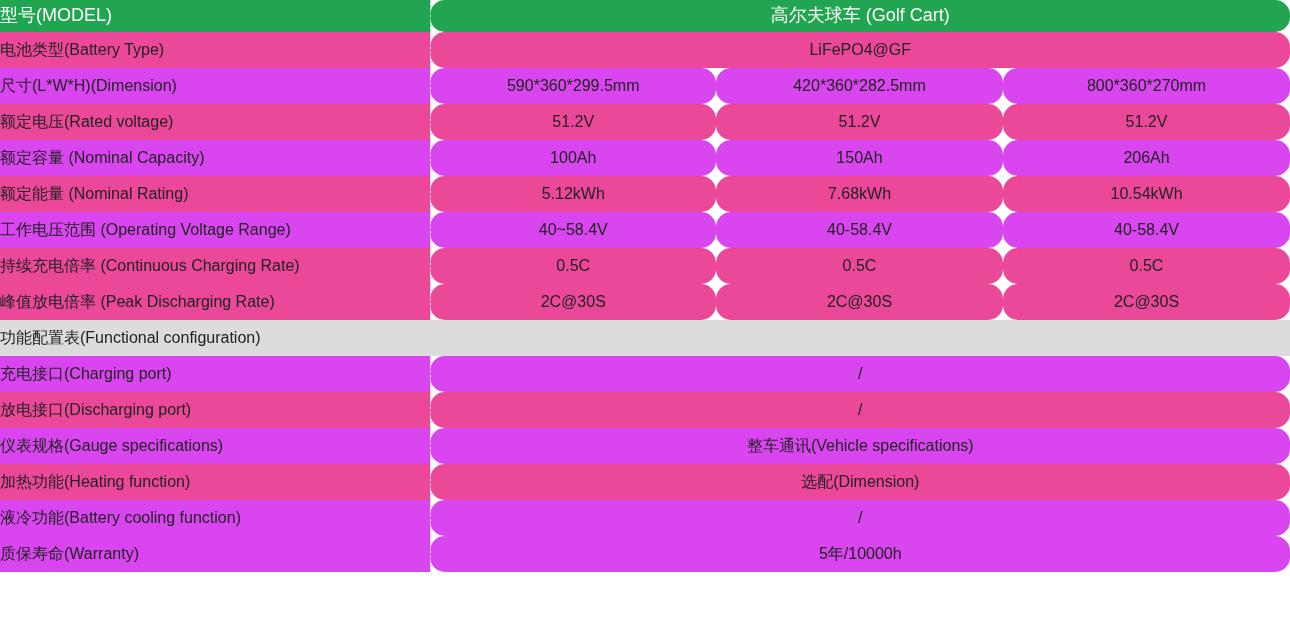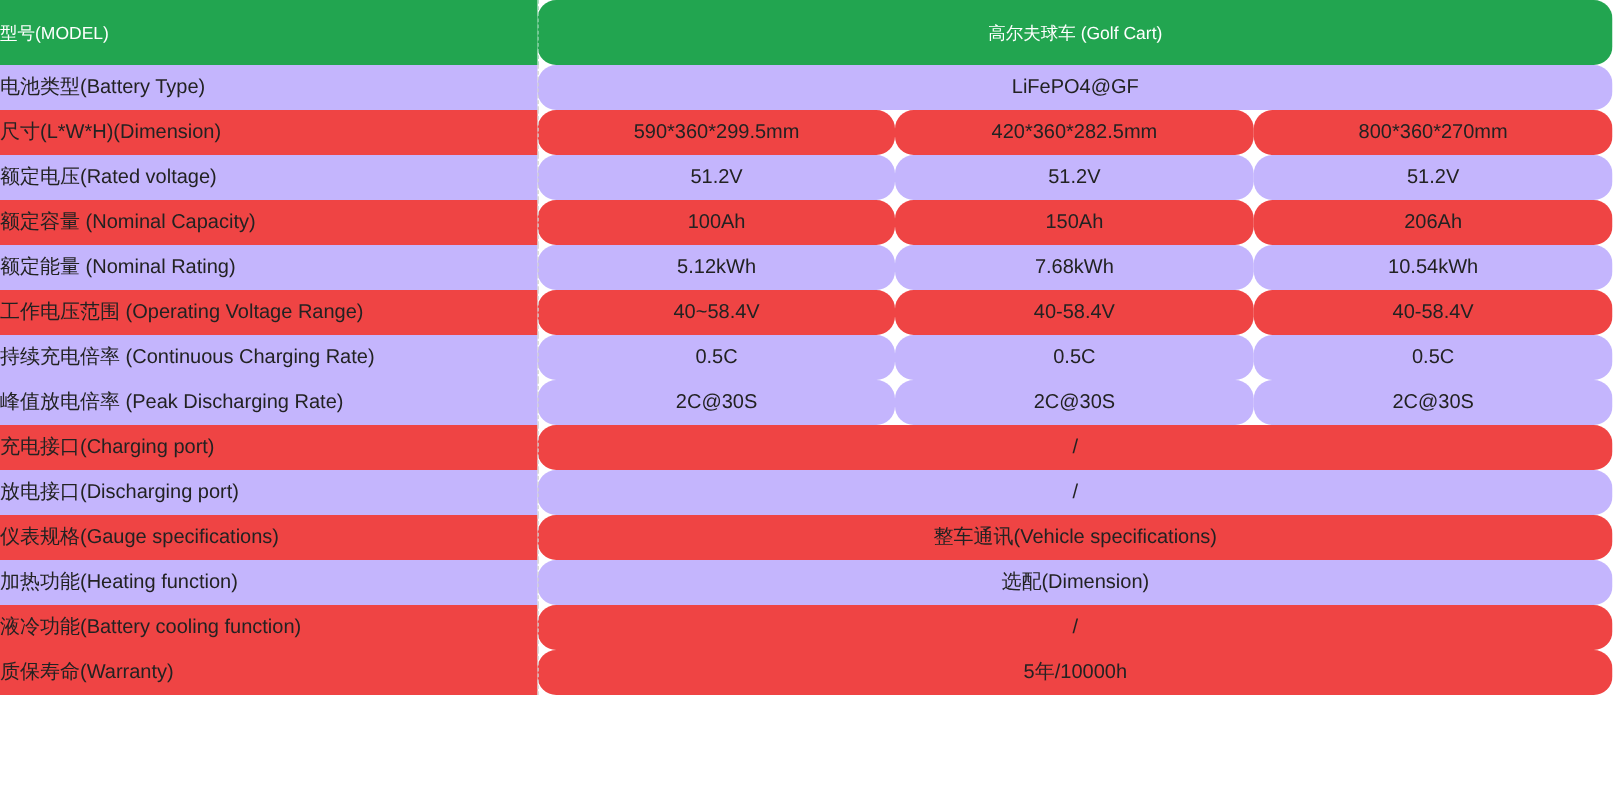--- a/index.html
+++ b/index.html
@@ -32,28 +32,28 @@
     padding-left: 5px;
     text-align: left;
     border-right: 1px dashed #cfcfcf;
     white-space: nowrap;
     overflow: hidden;
   }
   .val {
     text-align: center;
     border-radius: 15px;
   }
-  .row-white td { background: #ef4444; }
-  .row-grey td { background: #c4b5fd; }
+  .row-white td { background: #d946ef; }
+  .row-grey td { background: #ec4899; }
 
   tr.header-row td {
     background: #22a550;
     color: #ffffff;
-    font-size: 14px;
-    height: 52px;
+    font-size: 18px;
+    height: 32px;
   }
   tr.header-row td.label-cell {
     border-right: 1px dashed #8fd3ab;
   }
   tr.section-row td {
     background: #dcdcdc;
     color: #222222;
     font-size: 16px;
     height: 36px;
     border-right: none;
@@ -127,20 +127,23 @@
     </tr>
 
 
     <tr class="row-grey">
       <td class="label-cell">峰值放电倍率 (Peak Discharging Rate)</td>
       <td class="val col3">2C@30S</td>
       <td class="val col3">2C@30S</td>
       <td class="val col3">2C@30S</td>
     </tr>
 
+    <tr class="section-row">
+      <td class="label-cell" colspan="4">功能配置表(Functional configuration)</td>
+    </tr>
 
     <tr class="row-white">
       <td class="label-cell">充电接口(Charging port)</td>
       <td class="val" colspan="3">/</td>
     </tr>
 
     <tr class="row-grey">
       <td class="label-cell">放电接口(Discharging port)</td>
       <td class="val" colspan="3">/</td>
     </tr>

